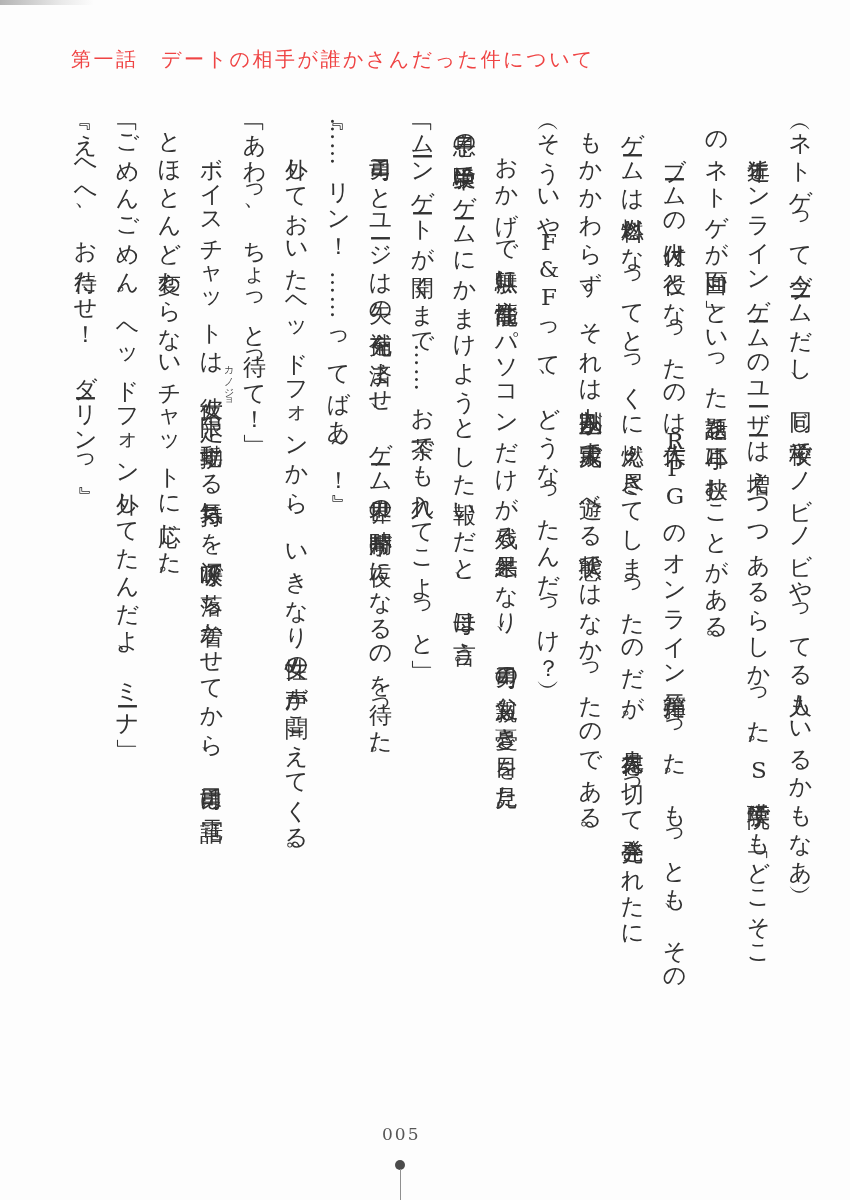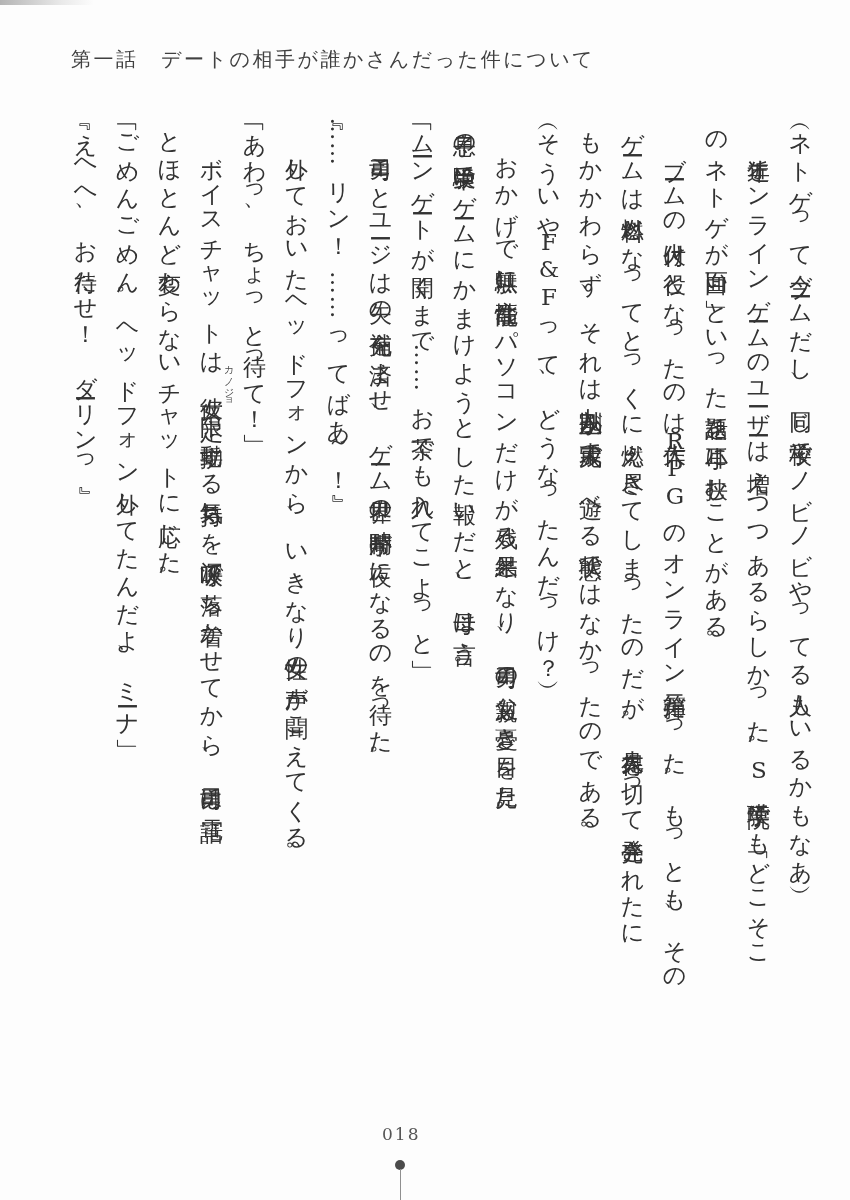--- a/index.html
+++ b/index.html
@@ -11,21 +11,21 @@
     font-family:"DejaVu Serif","Liberation Serif",serif;
   }
   
   .scan-artifact {
     position:absolute; left:0; top:0; width:94px; height:5px;
     background:linear-gradient(to right, rgba(70,70,70,0.40), rgba(120,120,120,0.15) 65%, rgba(120,120,120,0));
   }
   .chapter-header {
     position:absolute; left:71px; top:46px;
     font-size:20px; letter-spacing:2.5px;
-    color:#404040;
+    color:#ef4444;
     white-space:pre;
   }
   .text-block {
     position:absolute; top:116px; right:28px; height:994px;
     writing-mode:vertical-rl;
     font-size:23px; letter-spacing:1.5px;
     color:#323232;
   }
   .tcol {
     margin:0; padding:0;
@@ -79,18 +79,18 @@
       <p class="tcol indent">勇司ことユージは矢の補充を済ませ、ゲーム世界の時間帯が夜になるのを待った。</p>
       <p class="tcol">『……リン！　……ってばあ～！』</p>
       <p class="tcol indent">外しておいたヘッドフォンから、いきなり女性の声が聞こえてくる。</p>
       <p class="tcol">「あわっ、ちょっと待って！」</p>
       <p class="tcol indent">ボイスチャットは<ruby>彼女<rt>カノジョ</rt></ruby>限定。動揺する気持ちを深呼吸で落ち着かせてから、勇司は電話</p>
       <p class="tcol">とほとんど変わらないチャットに応じた。</p>
       <p class="tcol">「ごめんごめん。ヘッドフォン外してたんだよ、ミーナ」</p>
       <p class="tcol">『えへへ、お待たせ！　ダーリンっ』</p>
     </div>
 
-  <div class="page-number">018</div>
+  <div class="page-number">005</div>
 
   <div class="footer-dot"></div>
   <div class="footer-line"></div>
 
 </div>
 
 </body></html>

